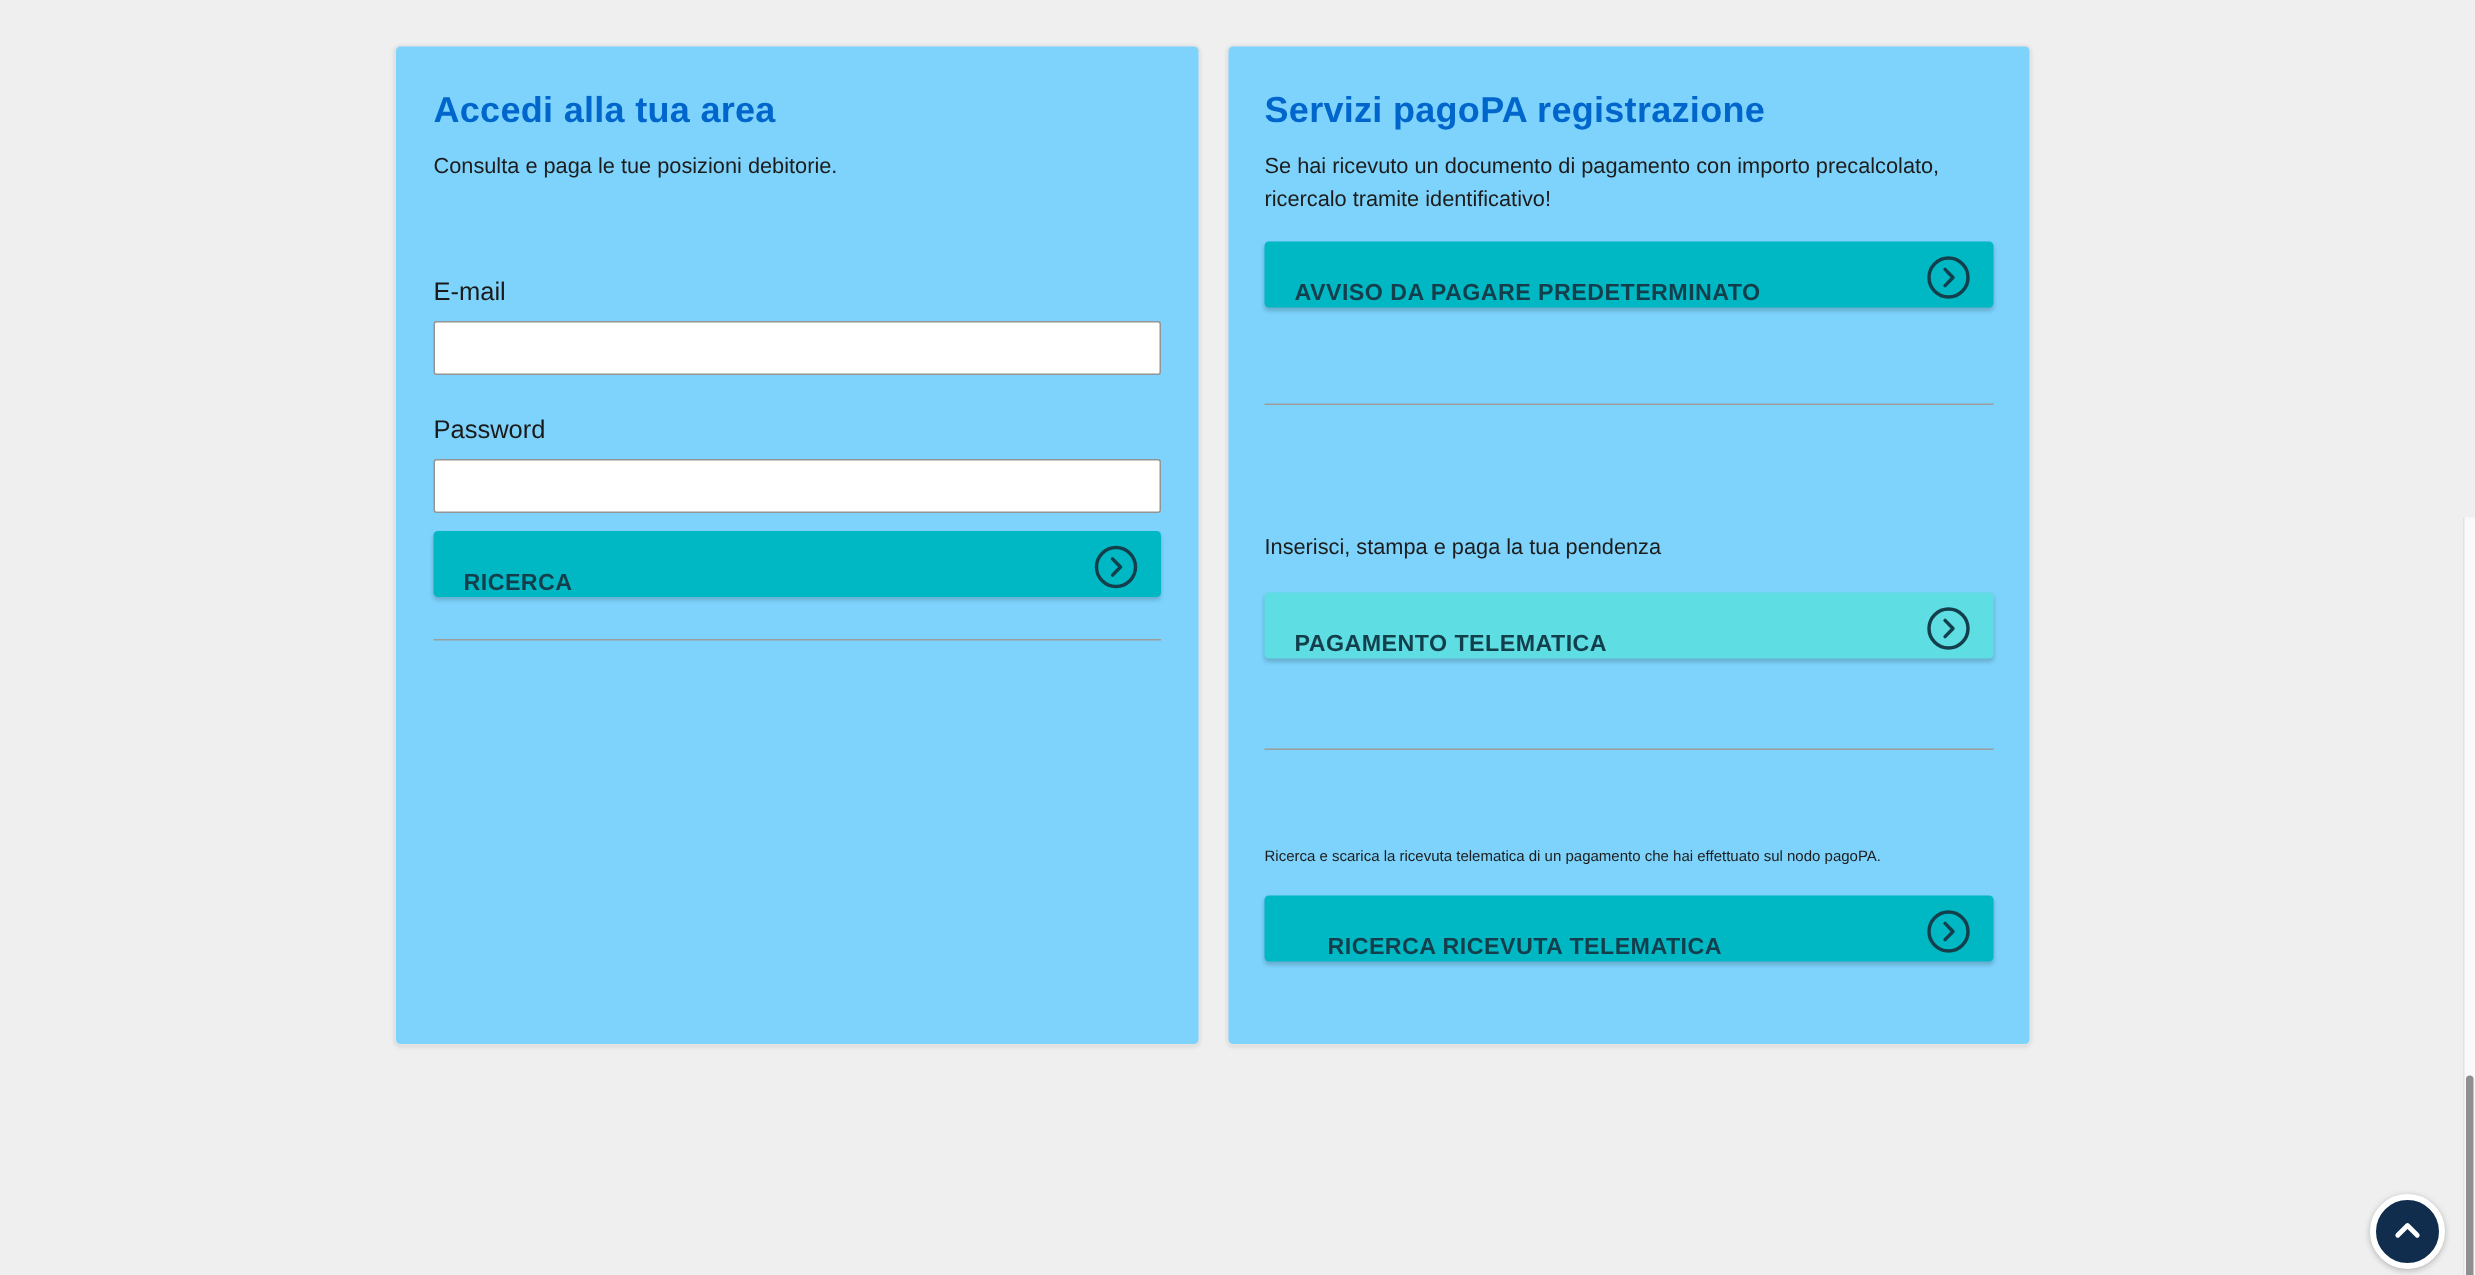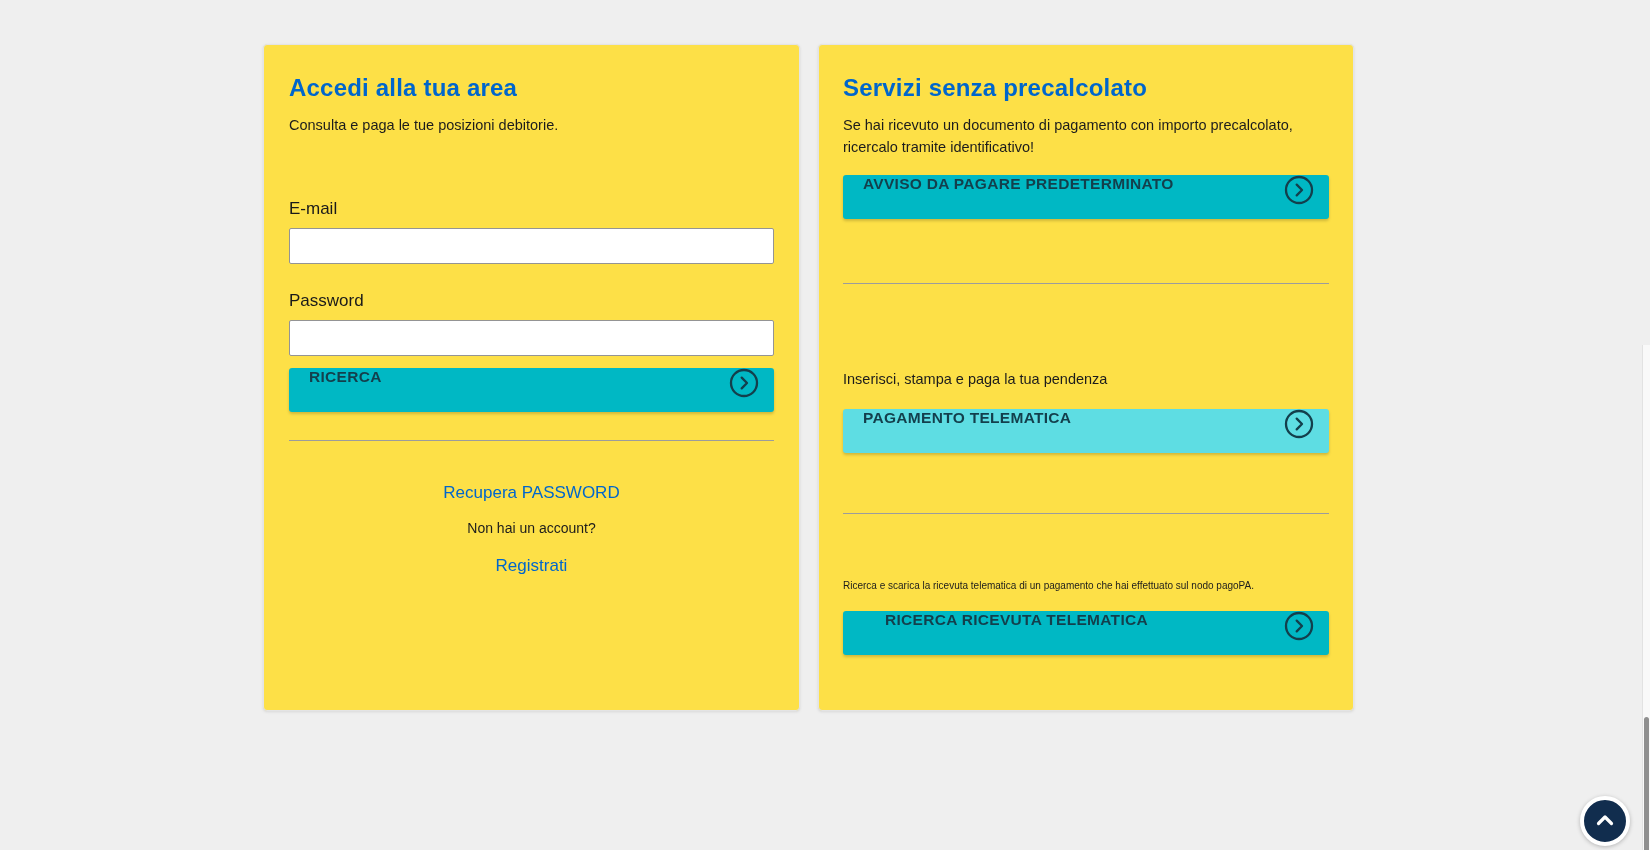--- a/index.html
+++ b/index.html
@@ -5,23 +5,23 @@
   * { margin: 0; padding: 0; box-sizing: border-box; }
   html, body {
     width: 1650px; height: 850px;
     background: #efefef;
     font-family: "Liberation Sans", sans-serif;
     overflow: hidden;
     position: relative;
   }
   .card {
     position: absolute;
-    top: 44px;
+    top: 30px;
     height: 667px;
-    background: #fde047;
+    background: #7dd3fc;
     border: 1px solid #e4e4e4;
     border-radius: 4px;
     box-shadow: 0 1px 3px rgba(0,0,0,0.10);
   }
   .card-login { left: 263px; width: 537px; padding: 28px 25px; }
   .card-services { left: 818px; width: 536px; padding: 28px 24px; }
 
   .card-title {
     color: #0066cc;
     font-size: 24px;
@@ -67,21 +67,21 @@
     margin-top: 12px;
     border: none;
     border-radius: 3px;
     background: #00b8c4;
     color: #133f4c;
     font-family: "Liberation Sans", sans-serif;
     font-size: 15.5px;
     font-weight: bold;
     letter-spacing: 0.3px;
     display: flex;
-    align-items: flex-start;
+    align-items: flex-end;
     justify-content: space-between;
     padding: 0 15px 0 20px;
     cursor: pointer;
     box-shadow: 0 2px 3px rgba(0,0,0,0.18);
     text-align: left;
   }
   .teal-btn.light { background: #5edde3; }
   .arrow-circle { flex: 0 0 auto; display: block; }
 
   .divider {
@@ -169,29 +169,24 @@
     <span class="arrow-circle">
       <svg width="30" height="30" viewBox="0 0 30 30">
         <circle cx="15" cy="15" r="13" fill="none" stroke="#133f4c" stroke-width="2.3"></circle>
         <path d="M12.7 9.6 L18 15 L12.7 20.4" fill="none" stroke="#133f4c" stroke-width="2.3" stroke-linecap="round" stroke-linejoin="round"></path>
       </svg>
     </span>
   </button>
 
   <hr class="divider login-divider">
 
-  <div class="center-stack">
-    <a class="link-blue recover-link">Recupera PASSWORD</a>
-    <div class="no-account">Non hai un account?</div>
-    <a class="link-blue register-link">Registrati</a>
-  </div>
 </section>
 
 <section class="card card-services">
-  <h2 class="card-title">Servizi senza precalcolato</h2>
+  <h2 class="card-title">Servizi pagoPA registrazione</h2>
   <p class="card-subtitle intro-text">Se hai ricevuto un documento di pagamento con importo precalcolato, ricercalo tramite identificativo!</p>
 
   <button class="teal-btn service-btn-first">
     <span>AVVISO DA PAGARE PREDETERMINATO</span>
     <span class="arrow-circle">
       <svg width="30" height="30" viewBox="0 0 30 30">
         <circle cx="15" cy="15" r="13" fill="none" stroke="#133f4c" stroke-width="2.3"></circle>
         <path d="M12.7 9.6 L18 15 L12.7 20.4" fill="none" stroke="#133f4c" stroke-width="2.3" stroke-linecap="round" stroke-linejoin="round"></path>
       </svg>
     </span>

